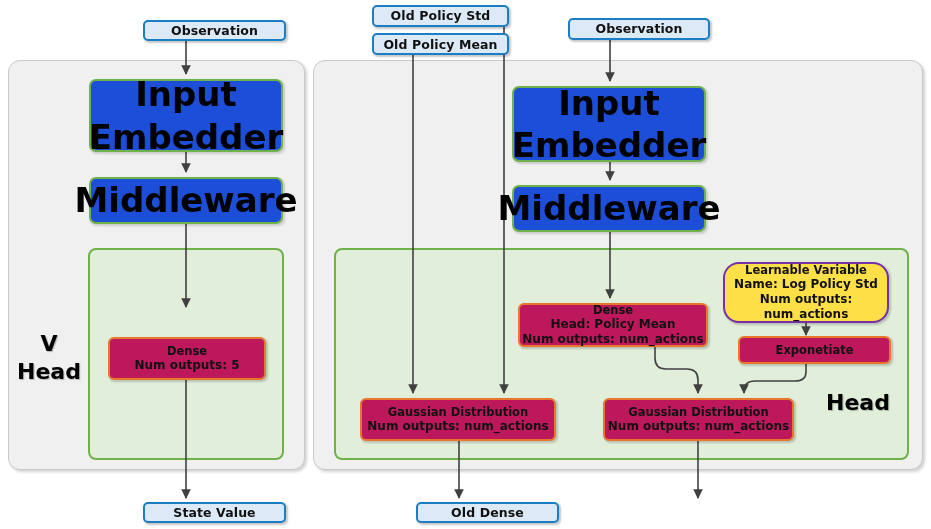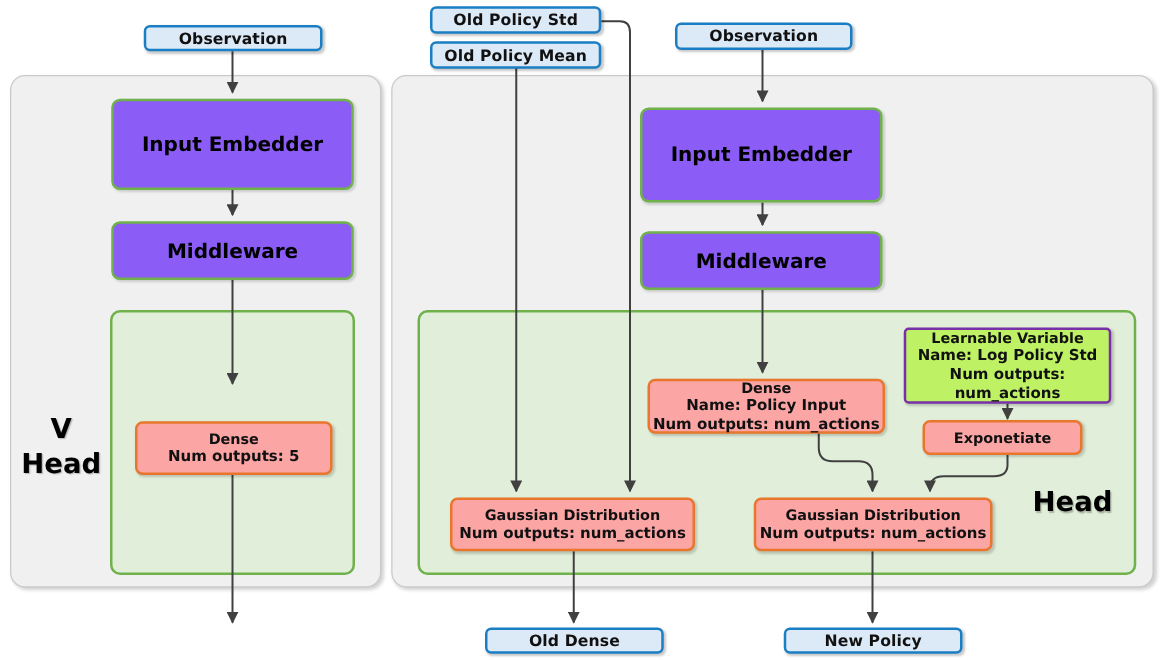--- a/index.html
+++ b/index.html
@@ -43,44 +43,45 @@
   
   .io-box {
     background: #dce9f7;
     border: 2.5px solid #1a7ec4;
     border-radius: 5px;
     box-shadow: 1.5px 1.5px 2px rgba(0,0,0,0.22);
     font-size: 12.5px;
     font-weight: bold;
     color: #111111;
     letter-spacing: .1px;
+    margin-left: 28px;
   }
   
   .green-box {
-    background: #8b5cf6;
+    background: #1d4ed8;
     border: 2.5px solid #6fb14a;
     border-radius: 7px;
     box-shadow: 1.5px 1.5px 2px rgba(0,0,0,0.15);
-    font-size: 16px;
+    font-size: 34px;
     font-weight: bold;
     color: #000000;
   }
   
   .orange-box {
-    background: #fca5a5;
+    background: #be185d;
     border: 2.5px solid #e8762c;
     border-radius: 6px;
     box-shadow: 1.5px 1.5px 2px rgba(0,0,0,0.18);
     color: #111111;
   }
   
   .purple-box {
-    background: #bef264;
+    background: #fde047;
     border: 2.5px solid #7830a8;
-    border-radius: 4px;
+    border-radius: 16px;
     box-shadow: 1.5px 1.5px 2px rgba(0,0,0,0.18);
     color: #111111;
   }
   .t-title {
     font-size: 11.5px;
     font-weight: bold;
   }
   .t-sub {
     font-size: 12px;
     font-weight: bold;
@@ -169,20 +170,23 @@
 
   <div class="node green-box" style="left:89px; top:177px; width:194px; height:47px;">
     <span>Middleware</span>
   </div>
 
   <div class="node orange-box" style="left:108px; top:337px; width:158px; height:43px;">
     <span class="t-title">Dense</span>
     <span class="t-sub">Num outputs: 5</span>
   </div>
 
+  <div class="node io-box" style="left:115px; top:502px; width:143px; height:21px;">
+    <span>State Value</span>
+  </div>
 
   <div class="head-label" style="left:14px; top:330px; width:70px;">
     <div>V</div>
     <div>Head</div>
   </div>
 
   <div class="node io-box" style="left:344px; top:5px; width:137px; height:22px;">
     <span>Old Policy Std</span>
   </div>
 
@@ -197,49 +201,46 @@
   <div class="node green-box" style="left:512px; top:86px; width:194px; height:76px;">
     <span>Input Embedder</span>
   </div>
 
   <div class="node green-box" style="left:512px; top:185px; width:194px; height:47px;">
     <span>Middleware</span>
   </div>
 
   <div class="node orange-box" style="left:518px; top:303px; width:190px; height:44px;">
     <span class="t-title">Dense</span>
-    <span class="t-sub">Name: Policy Input</span>
+    <span class="t-sub">Head: Policy Mean</span>
     <span class="t-sub">Num outputs: num_actions</span>
   </div>
 
   <div class="node purple-box" style="left:723px; top:262px; width:166px; height:61px;">
     <span class="t-title">Learnable Variable</span>
     <span class="t-sub">Name: Log Policy Std</span>
     <span class="t-sub">Num outputs: num_actions</span>
   </div>
 
-  <div class="node orange-box" style="left:738px; top:336px; width:128px; height:28px;align-items:center;">
+  <div class="node orange-box" style="left:738px; top:336px; width:153px; height:28px;align-items:center;">
     <span class="t-title">Exponetiate</span>
   </div>
 
   <div class="node orange-box" style="left:360px; top:398px; width:196px; height:43px;">
     <span class="t-title">Gaussian Distribution</span>
     <span class="t-sub">Num outputs: num_actions</span>
   </div>
 
   <div class="node orange-box" style="left:603px; top:398px; width:191px; height:43px;">
     <span class="t-title">Gaussian Distribution</span>
     <span class="t-sub">Num outputs: num_actions</span>
   </div>
 
   <div class="node io-box" style="left:388px; top:502px; width:143px; height:21px;">
     <span>Old Dense</span>
   </div>
 
-  <div class="node io-box" style="left:627px; top:502px; width:143px; height:21px;">
-    <span>New Policy</span>
-  </div>
 
   <div class="head-label" style="left:812px; top:389px; width:92px;">
     <div>Head</div>
   </div>
 
 </div>
 
 </body></html>

